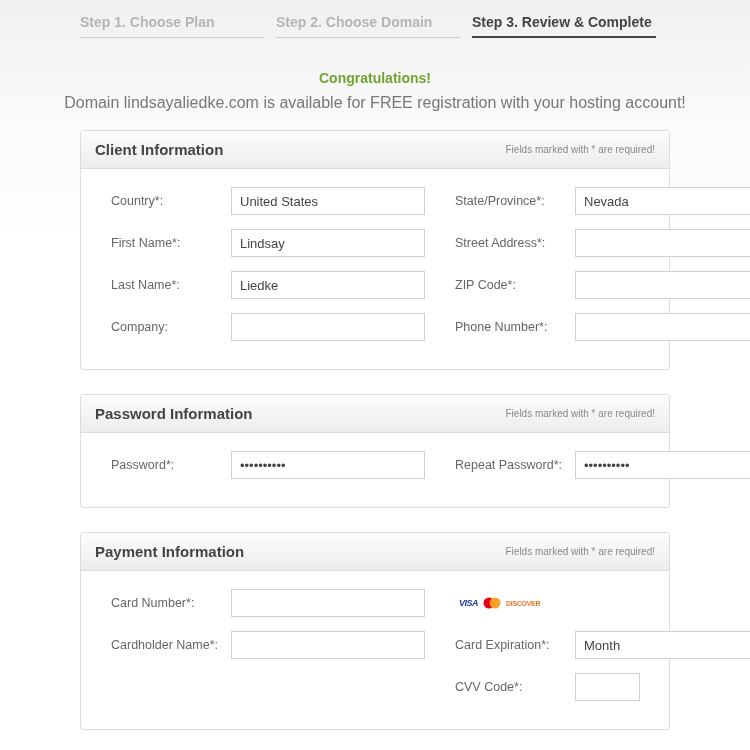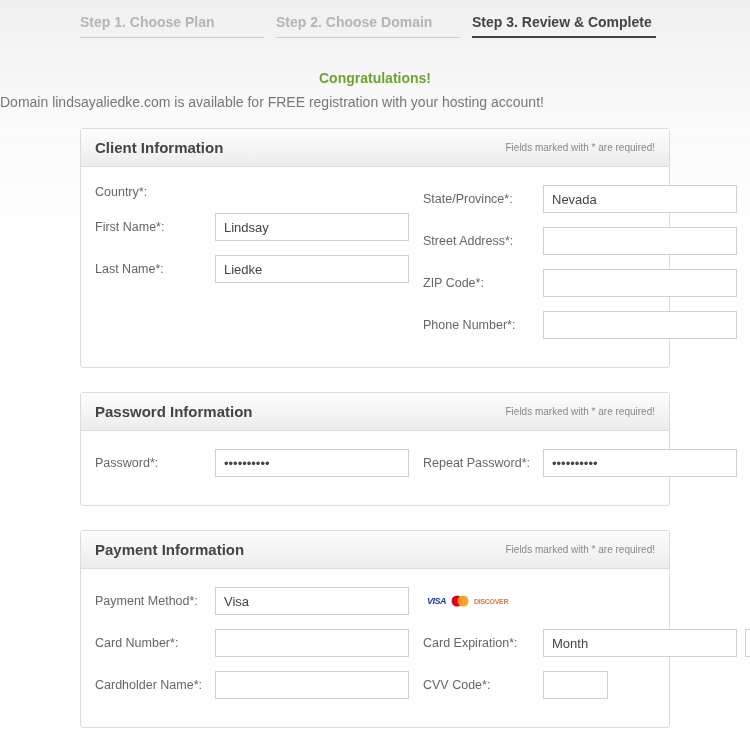--- a/index.html
+++ b/index.html
@@ -28,23 +28,23 @@
     border-bottom: 2px solid #444;
   }
   .congrats {
     text-align: center;
     color: #6fa52e;
     font-weight: bold;
     font-size: 14px;
     margin-top: 22px;
   }
   .subtext {
-    text-align: left;
+    text-align: center;
     color: #777;
-    font-size: 14px;
+    font-size: 16px;
     margin: 8px 0 18px;
   }
   .panel {
     width: 590px;
     margin: 0 auto 24px;
     border: 1px solid #dcdcdc;
     border-radius: 3px;
     background: #fff;
   }
   .panel-header {
@@ -70,20 +70,21 @@
   }
   .cols {
     display: flex;
     gap: 14px;
   }
   .col { flex: 1; }
   .field {
     display: flex;
     align-items: center;
     margin-bottom: 14px;
+    margin-left: 16px;
   }
   .field label {
     width: 120px;
     color: #666;
     font-size: 12.5px;
   }
   .field input, .field .selectish {
     flex: 1;
     height: 28px;
     border: 1px solid #d0d0d0;
@@ -127,28 +128,33 @@
 <div class="panel">
   <div class="panel-header">
     <div class="panel-title">Client Information</div>
     <div class="panel-note">Fields marked with * are required!</div>
   </div>
   <div class="panel-body">
     <div class="cols">
       <div class="col">
         <div class="field">
           <label>Country*:</label>
+          <input value="United States" style="">
         </div>
         <div class="field">
           <label>First Name*:</label>
           <input value="Lindsay" style="">
         </div>
         <div class="field">
           <label>Last Name*:</label>
           <input value="Liedke" style="">
+        </div>
+        <div class="field">
+          <label>Company:</label>
+          <input value="" style="">
         </div>
       </div>
       <div class="col">
         <div class="field">
           <label>State/Province*:</label>
           <input value="Nevada" style="">
         </div>
         <div class="field">
           <label>Street Address*:</label>
           <input value="" style="">
@@ -190,24 +196,20 @@
 </div>
 
 <div class="panel">
   <div class="panel-header">
     <div class="panel-title">Payment Information</div>
     <div class="panel-note">Fields marked with * are required!</div>
   </div>
   <div class="panel-body">
     <div class="cols">
       <div class="col">
-        <div class="field">
-          <label>Payment Method*:</label>
-          <input style="flex: 1 1 0%;" value="Visa">
-        </div>
         <div class="field">
           <label>Card Number*:</label>
           <input value="" style="">
         </div>
         <div class="field">
           <label>Cardholder Name*:</label>
           <input value="" style="">
         </div>
       </div>
       <div class="col">

